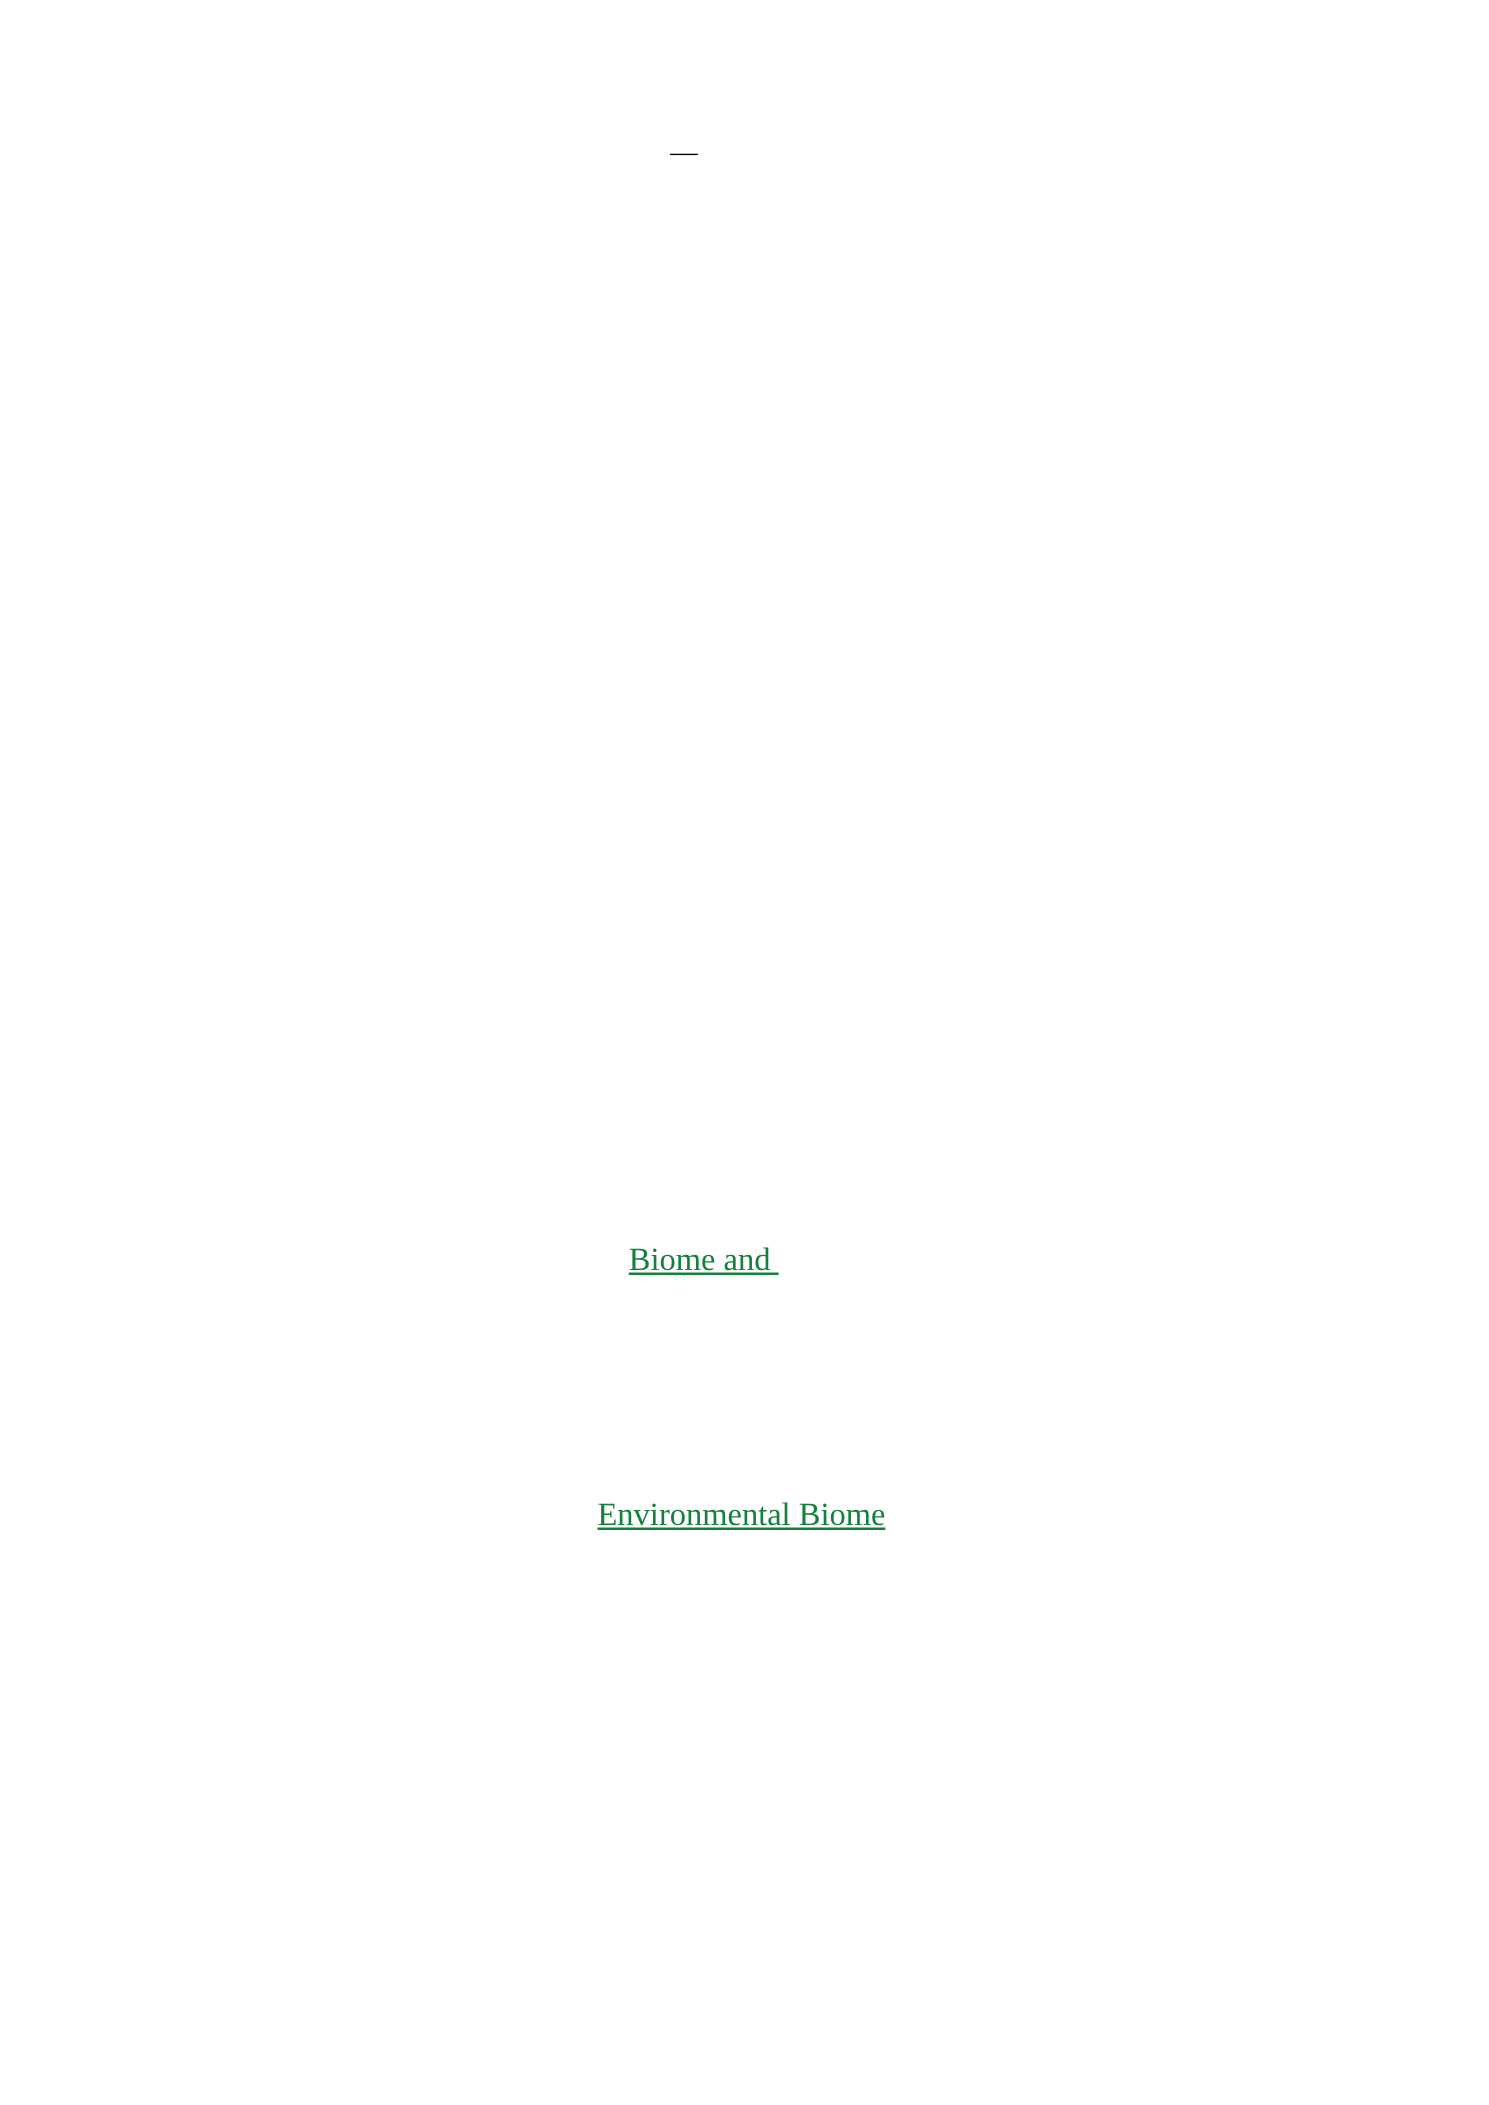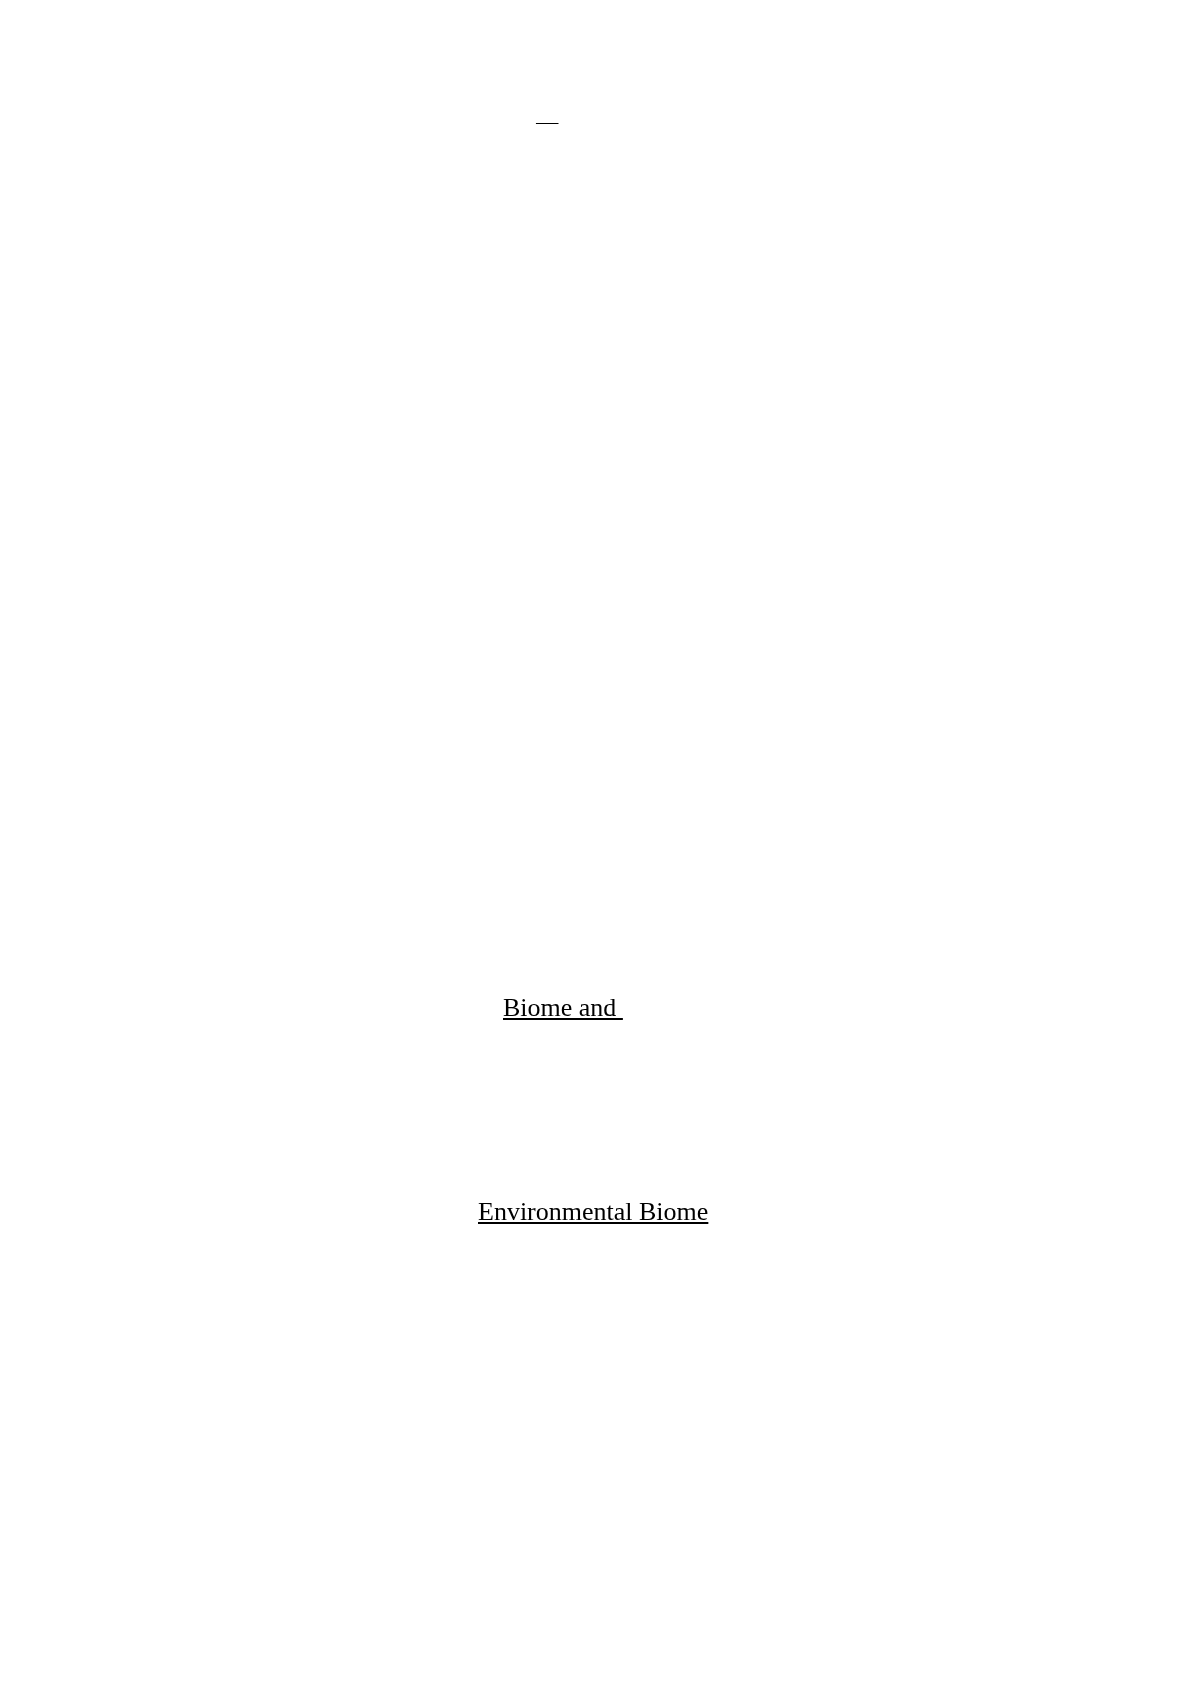--- a/index.html
+++ b/index.html
@@ -13,21 +13,21 @@
     height: 1684px;
     background: #ffffff;
     overflow: hidden;
     font-family: "Liberation Serif", serif;
   }
   .abs {
     position: absolute;
     white-space: pre;
   }
   .link {
-    color: #000000;
+    color: #15803d;
     text-decoration: underline;
     font-family: "Liberation Serif", serif;
   }
   .tiny-mark {
     color: #000000;
     font-family: "Liberation Serif", serif;
     text-decoration: underline;
     font-size: 13px;
     letter-spacing: 1px;
   }

